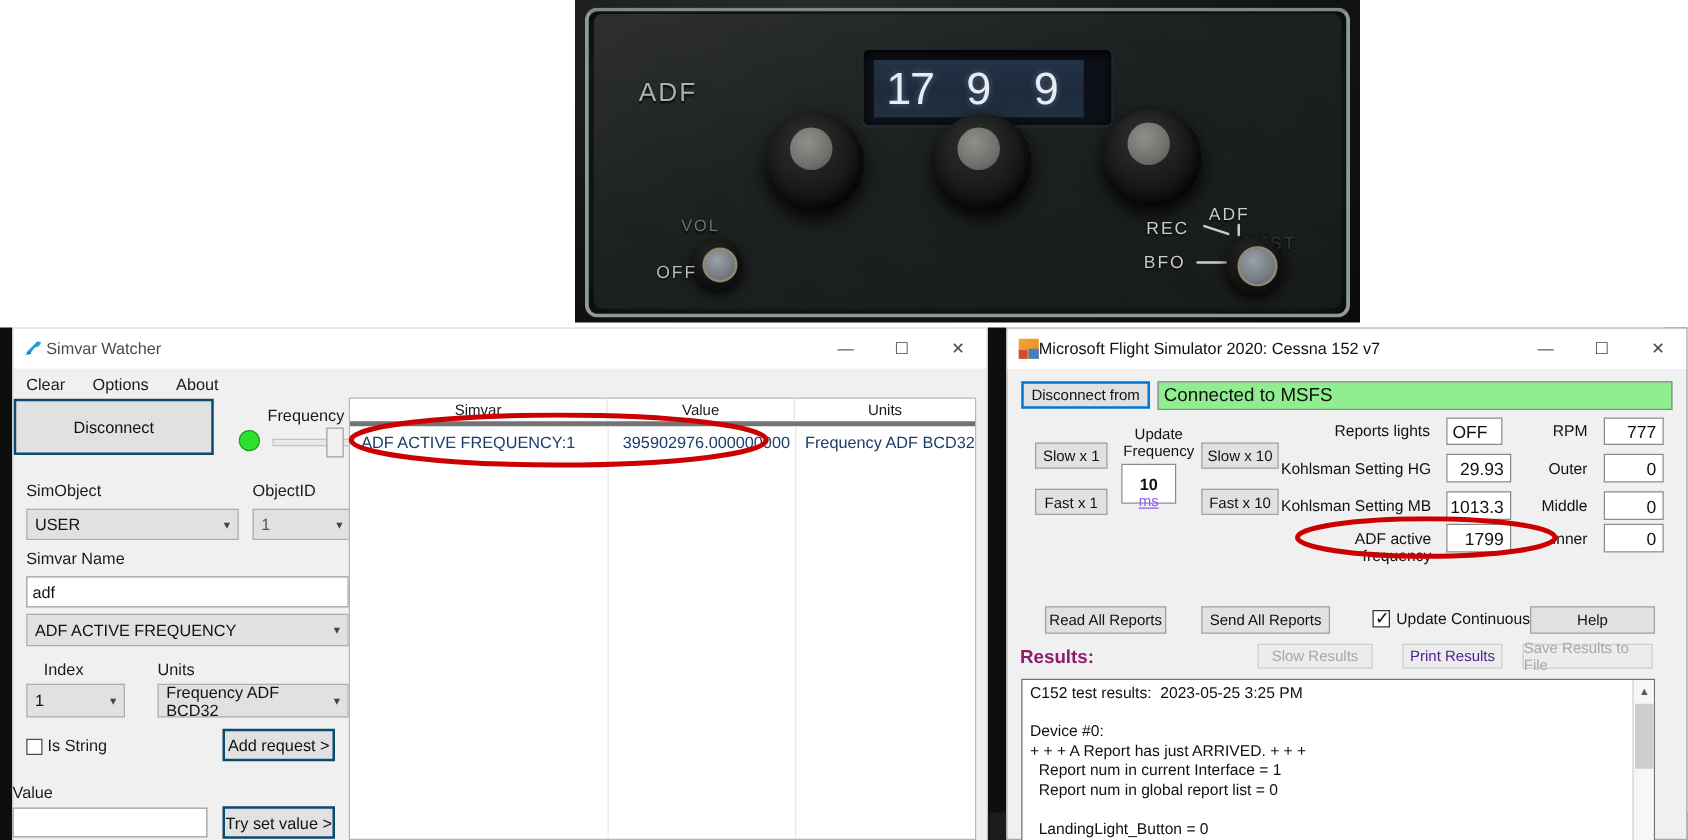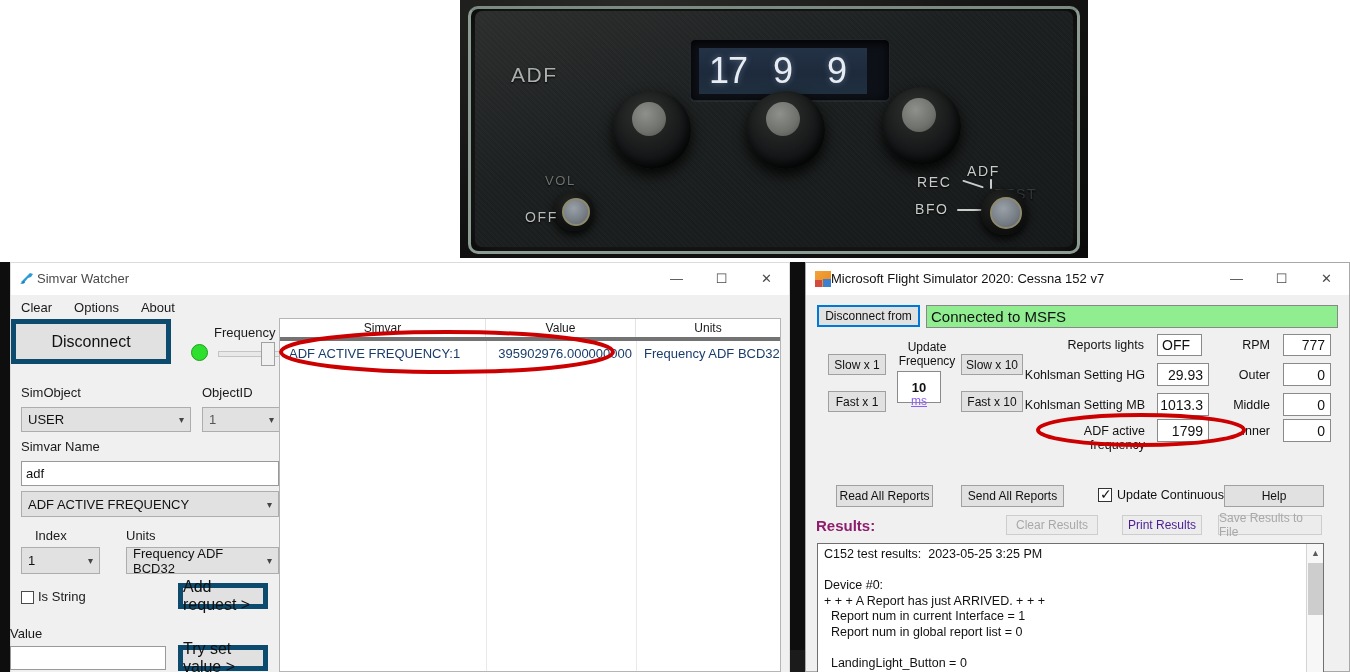--- a/index.html
+++ b/index.html
@@ -119,21 +119,21 @@
   #simvar-win { left: 10px; top: 262px; width: 780px; height: 410px;
     border: 1px solid #dcdcdc; }
   #simvar-menubar {
     height: 24px; background: #f0f0f0; display: flex; align-items: center;
     padding-left: 10px; gap: 22px;
   }
   #simvar-menubar span { font-size: 13px; color: #1a1a1a; cursor: default; }
   #simvar-body { position: relative; height: 354px; background: #f0f0f0; }
 
   .btn {
-    background: #e1e1e1; border: 5px solid #0c4a6e; font-size: 16px; color: #111;
+    background: #e1e1e1; border: 2px solid #0c4a6e; font-size: 13px; color: #111;
     display: flex; align-items: center; justify-content: center;
     font-family: "Liberation Sans", sans-serif;
   }
   .lbl { position: absolute; font-size: 13px; color: #1a1a1a; }
   .txtinput {
     position: absolute; background: #fff; border: 1px solid #999;
     font-size: 13px; color: #111; display: flex; align-items: center;
     padding-left: 4px;
   }
   .combo {
@@ -488,21 +488,21 @@
       <div id="lbl-ms">ms</div>
 
       <div class="mbtn" id="btn-readall">Read All Reports</div>
       <div class="mbtn" id="btn-sendall">Send All Reports</div>
       <div id="chk-update-box"></div>
       <div id="chk-update-mark">✓</div>
       <div id="lbl-updatecont">Update Continuously</div>
       <div class="mbtn" id="btn-help">Help</div>
 
       <div id="lbl-results">Results:</div>
-      <div class="mbtn" id="btn-clearresults" style="color:#a8a8a8;border-color:#cdcdcd;background:#ececec;">Clear Results</div>
+      <div class="mbtn" id="btn-clearresults" style="color:#a8a8a8;border-color:#cdcdcd;background:#ececec;">Slow Results</div>
       <div class="mbtn" id="btn-printresults" style="color:#4c1d95;border-color:#cdcdcd;background:#ececec;">Print Results</div>
       <div class="mbtn" id="btn-saveresults" style="color:#a8a8a8;border-color:#cdcdcd;background:#ececec;">Save Results to File</div>
 
       <div id="results-box">
         <div id="results-text">C152 test results:  2023-05-25 3:25 PM
 
 Device #0:
 + + + A Report has just ARRIVED. + + +
   Report num in current Interface = 1
   Report num in global report list = 0

